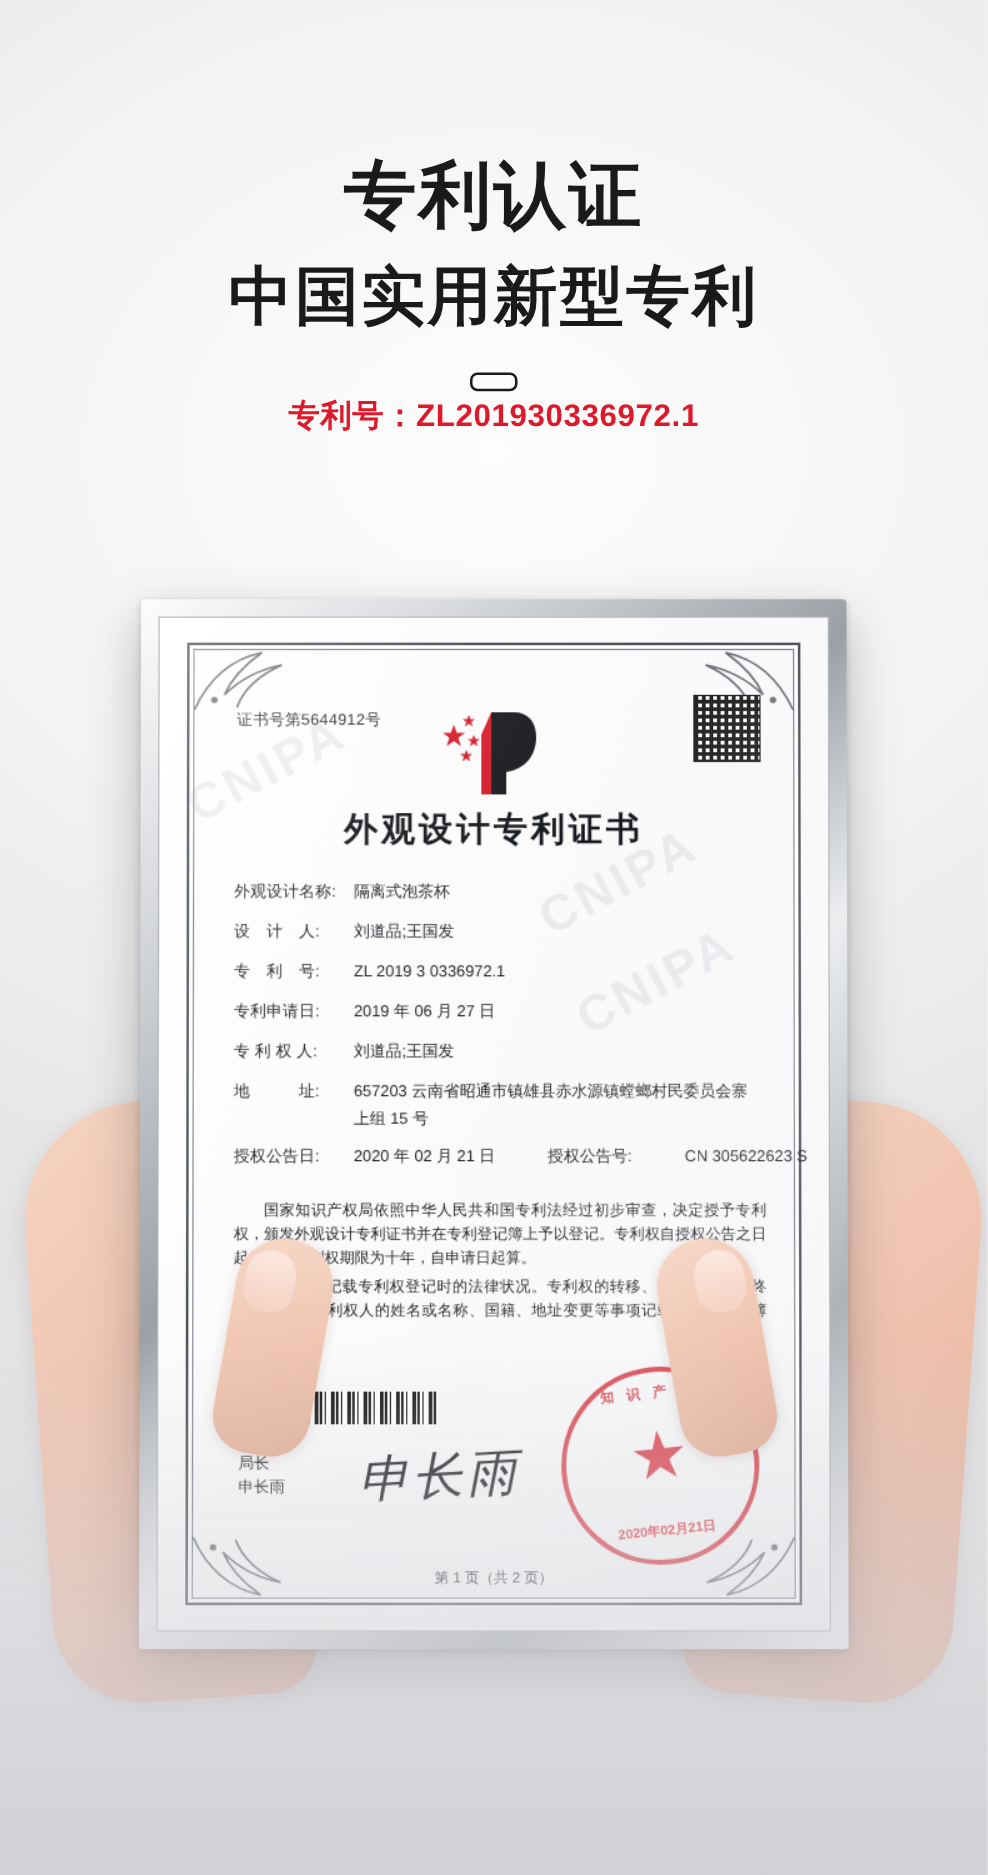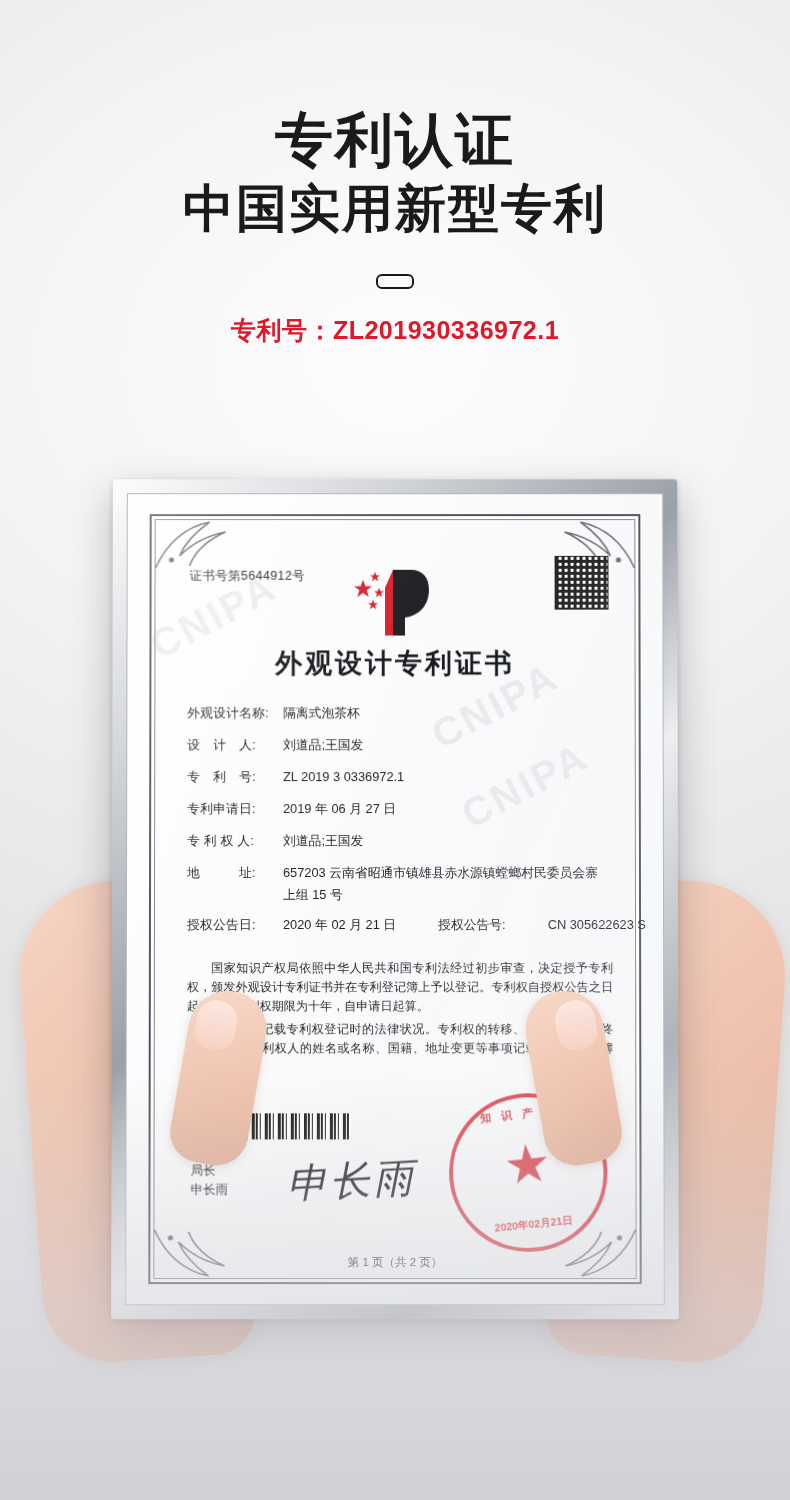--- a/index.html
+++ b/index.html
@@ -32,44 +32,44 @@
 
   
   .header {
     position: absolute;
     top: 112px;
     left: 0;
     width: 790px;
     text-align: center;
   }
   .title-line {
-    font-family: Liberation Mono, monospace;
+    font-family: Liberation Sans, sans-serif;
     font-weight: bold;
     color: #1a1a1a;
     letter-spacing: 2px;
+    margin-top: 12px;
   }
   .title-1 { font-size: 58px; line-height: 66px; }
   .title-2 { font-size: 51px; line-height: 70px; }
 
   .divider-wrap {
     margin-top: 22px;
     height: 22px;
     display: flex;
     align-items: center;
     justify-content: center;
   }
   .divider-pill {
     width: 34px;
     height: 11px;
     border: 2px solid #1a1a1a;
     border-radius: 6px;
   }
 
   .patent-no {
-    margin-top: 22px;
     font-size: 25px;
     font-weight: bold;
     color: #e0192a;
     letter-spacing: 0.5px;
   }
 
   
   .hand {
     position: absolute;
     background: linear-gradient(135deg, #f6d4c3 0%, #eec0ab 55%, #e2ad97 100%);

